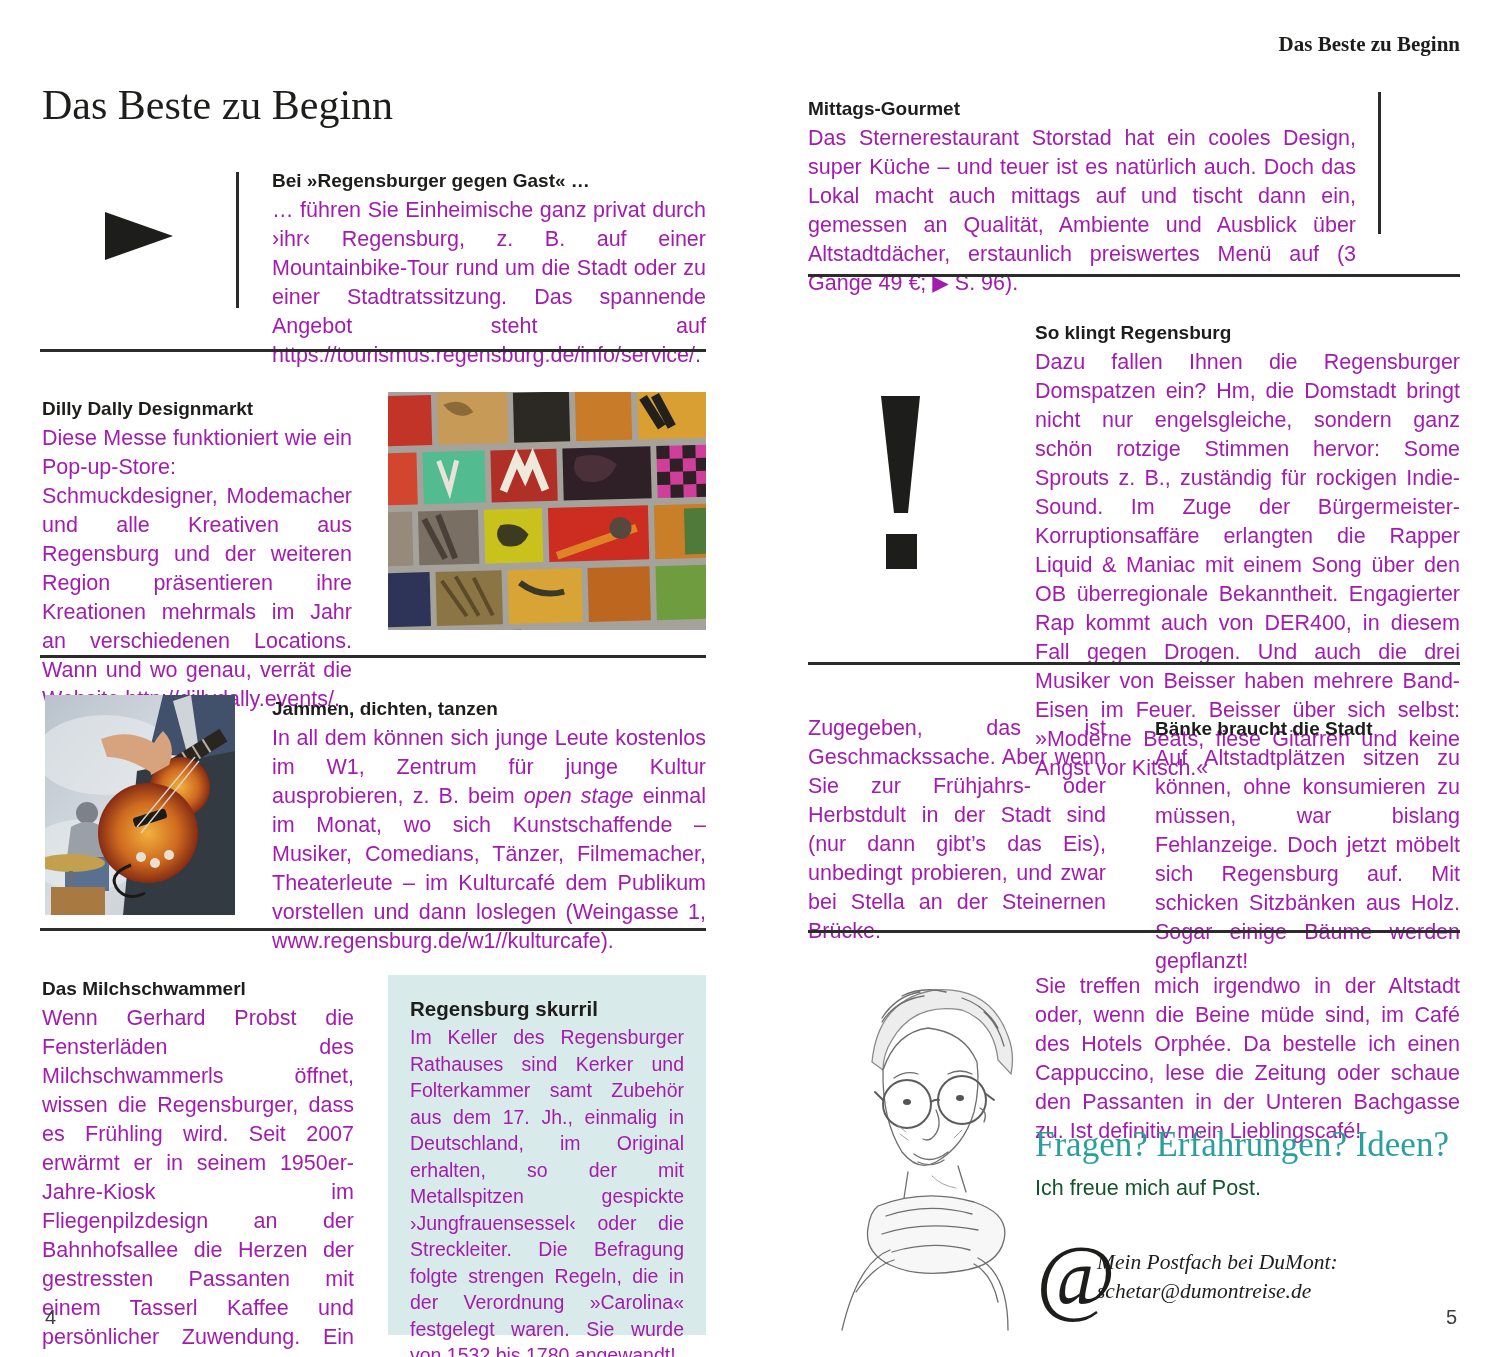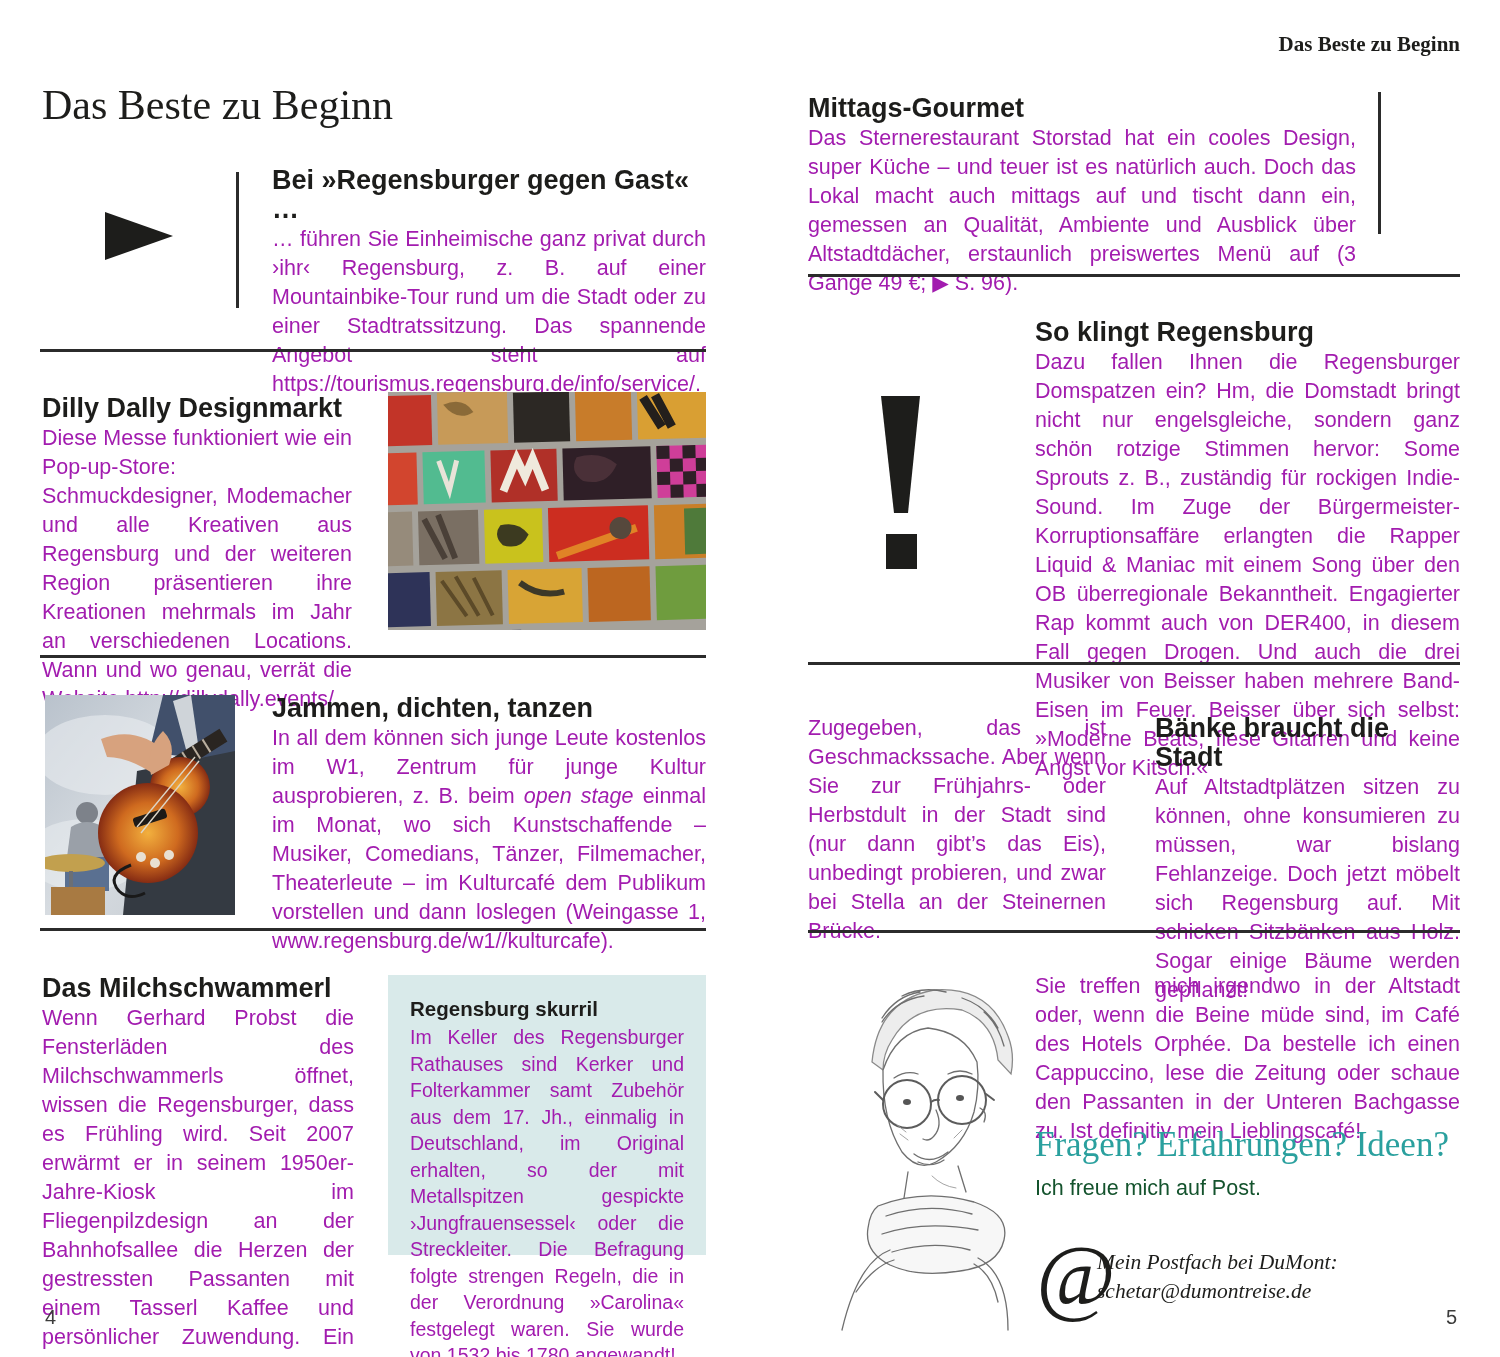--- a/index.html
+++ b/index.html
@@ -1,21 +1,21 @@
 <!DOCTYPE html>
 <html lang="de"><head>
 <meta charset="utf-8">
 <style>
   html,body{margin:0;padding:0;background:#ffffff;}
   #canvas{position:relative;width:1500px;height:1357px;background:#ffffff;
           font-family:"Liberation Sans",sans-serif;color:#3c3c3b;overflow:hidden;}
   .abs{position:absolute;}
   .serif-title{font-family:"Liberation Serif",serif;font-weight:500;font-size:42px;color:#1d1d1b;line-height:1;}
   .running-head{font-family:"Liberation Serif",serif;font-weight:700;font-size:21px;color:#1d1d1b;}
-  .h2{font-weight:700;font-size:27px;line-height:29px;color:#1d1d1b;margin:0 0 1px 0;}
+  .h2{font-weight:700;font-size:19px;line-height:29px;color:#1d1d1b;margin:0 0 1px 0;}
   .body-txt{font-size:21.5px;line-height:29px;text-align:justify;color:#a21caf;}
   .body-txt i{font-style:italic;}
   .h-rule{background:#2b2b2b;height:2.5px;}
   .v-rule{background:#2b2b2b;width:2.5px;}
   .box{padding:20px 22px;box-sizing:border-box;}
   .box .h2{font-size:20.5px;line-height:27px;margin-bottom:2px;}
   .box .body-txt{font-size:19.5px;line-height:26.5px;}
   .cta-heading{font-family:"Liberation Serif",serif;font-size:35px;line-height:1.1;}
   .cta-sub{font-size:21.5px;color:#14532d;}
   .at-glyph{font-family:"Liberation Serif",serif;font-style:italic;font-size:86px;line-height:.9;color:#1d1d1b;}
@@ -146,21 +146,21 @@
     <div class="body-txt"><span>In all dem können sich junge Leute kostenlos im W1, Zentrum für junge Kultur ausprobieren, z. B. beim </span><i>open stage</i><span> einmal im Monat, wo sich Kunstschaffende – Musiker, Comedians, Tänzer, Filmemacher, Theaterleute – im Kulturcafé dem Publikum vorstellen und dann loslegen (Weingasse 1, www.regensburg.de/w1//kulturcafe).</span></div>
   </div>
 
   <div class="abs h-rule" style="left:40px;top:928px;width:666px;"></div>
 
   <div class="abs" style="left:42px;top:974px;width:312px;">
     <div class="h2">Das Milchschwammerl</div>
     <div class="body-txt">Wenn Gerhard Probst die Fensterläden des Milchschwammerls öffnet, wissen die Regensburger, dass es Frühling wird. Seit 2007 erwärmt er in seinem 1950er-Jahre-Kiosk im Fliegenpilzdesign an der Bahnhofsallee die Herzen der gestressten Passanten mit einem Tasserl Kaffee und persönlicher Zuwendung. Ein echter Nachbarschaftskiosk also (Albertstr. 14, März–Nov. Mo–Sa 9.30–19 Uhr).</div>
   </div>
 
-  <div class="abs box" style="left: 388px; top: 975px; width: 318px; height: 280px; background-color: rgb(217, 234, 234);">
+  <div class="abs box" style="left: 388px; top: 975px; width: 318px; height: 360px; background-color: rgb(217, 234, 234);">
     <div class="h2">Regensburg skurril</div>
     <div class="body-txt">Im Keller des Regensburger Rathauses sind Kerker und Folterkammer samt Zubehör aus dem 17. Jh., einmalig in Deutschland, im Original erhalten, so der mit Metallspitzen gespickte ›Jungfrauensessel‹ oder die Streckleiter. Die Befragung folgte strengen Regeln, die in der Verordnung »Carolina« festgelegt waren. Sie wurde von 1532 bis 1780 angewandt!</div>
   </div>
 
   <div class="abs pagenum" style="left:45px;top:1306px;">4</div>
 
   <div class="abs running-head" style="left:1040px;top:32px;width:420px;text-align:right;">Das Beste zu Beginn</div>
 
   <div class="abs" style="left:808px;top:94px;width:548px;">
     <div class="h2">Mittags-Gourmet</div>

